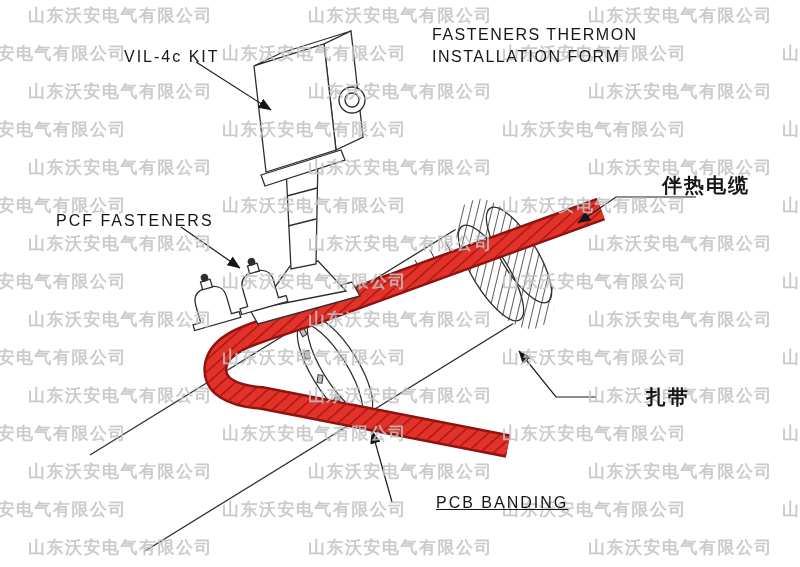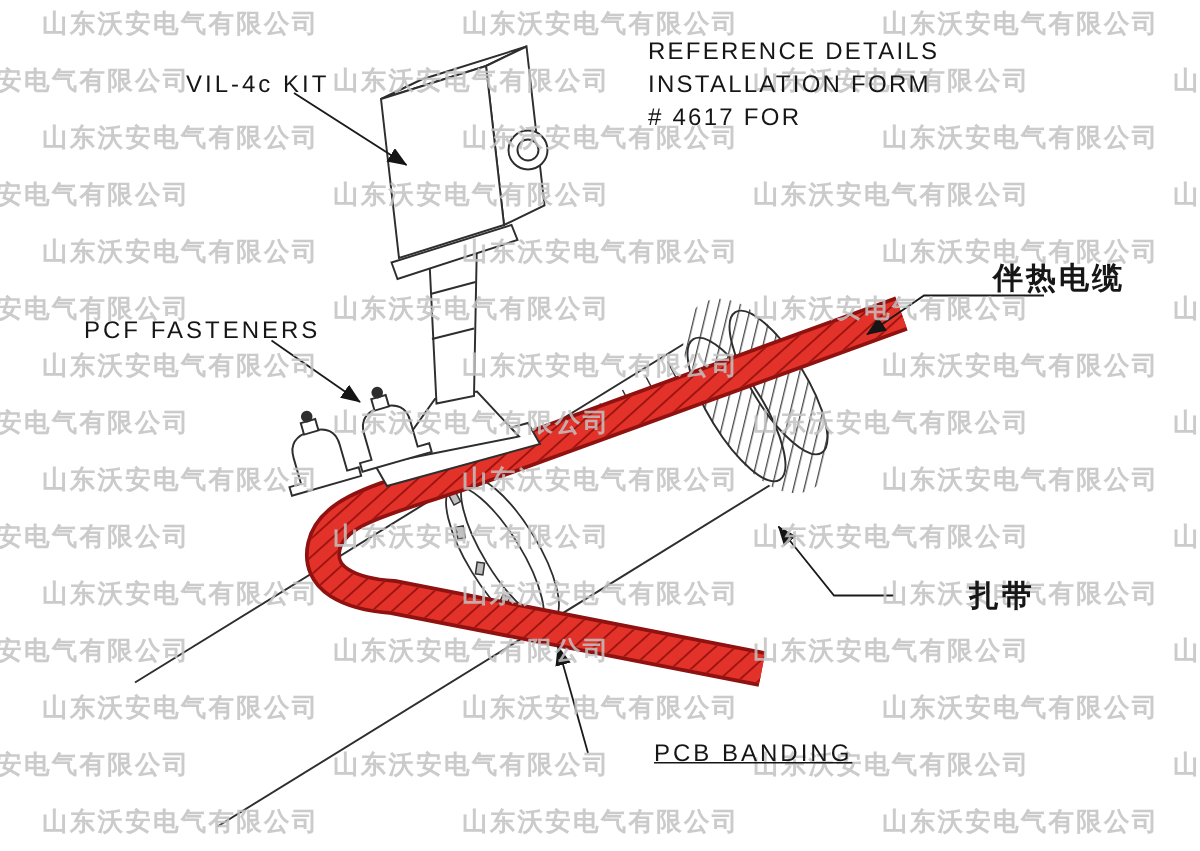--- a/index.html
+++ b/index.html
@@ -114,23 +114,22 @@
     </g>
   </svg>
 
   <div class="label latin label-vil">VIL-4c KIT</div>
   <div class="label latin label-pcf">PCF FASTENERS</div>
   <div class="label cjk label-cable">伴热电缆</div>
   <div class="label cjk label-zha">扎带</div>
   <div class="label latin label-pcb">PCB BANDING</div>
 
   <div class="note">
-    <div>REFERENCE DETAILS</div>
+    <div>FASTENERS THERMON</div>
     <div>INSTALLATION FORM</div>
-    <div># 4617 FOR</div>
   </div>
 
   <div class="wm-layer" id="wm-layer">
       <span class="wm" style="left: 28px; top: 4px;">山东沃安电气有限公司</span>
       <span class="wm" style="left: 308px; top: 4px;">山东沃安电气有限公司</span>
       <span class="wm" style="left: 588px; top: 4px;">山东沃安电气有限公司</span>
       <span class="wm" style="left: -58px; top: 42px;">山东沃安电气有限公司</span>
       <span class="wm" style="left: 222px; top: 42px;">山东沃安电气有限公司</span>
       <span class="wm" style="left: 502px; top: 42px;">山东沃安电气有限公司</span>
       <span class="wm" style="left: 782px; top: 42px;">山东沃安电气有限公司</span>

